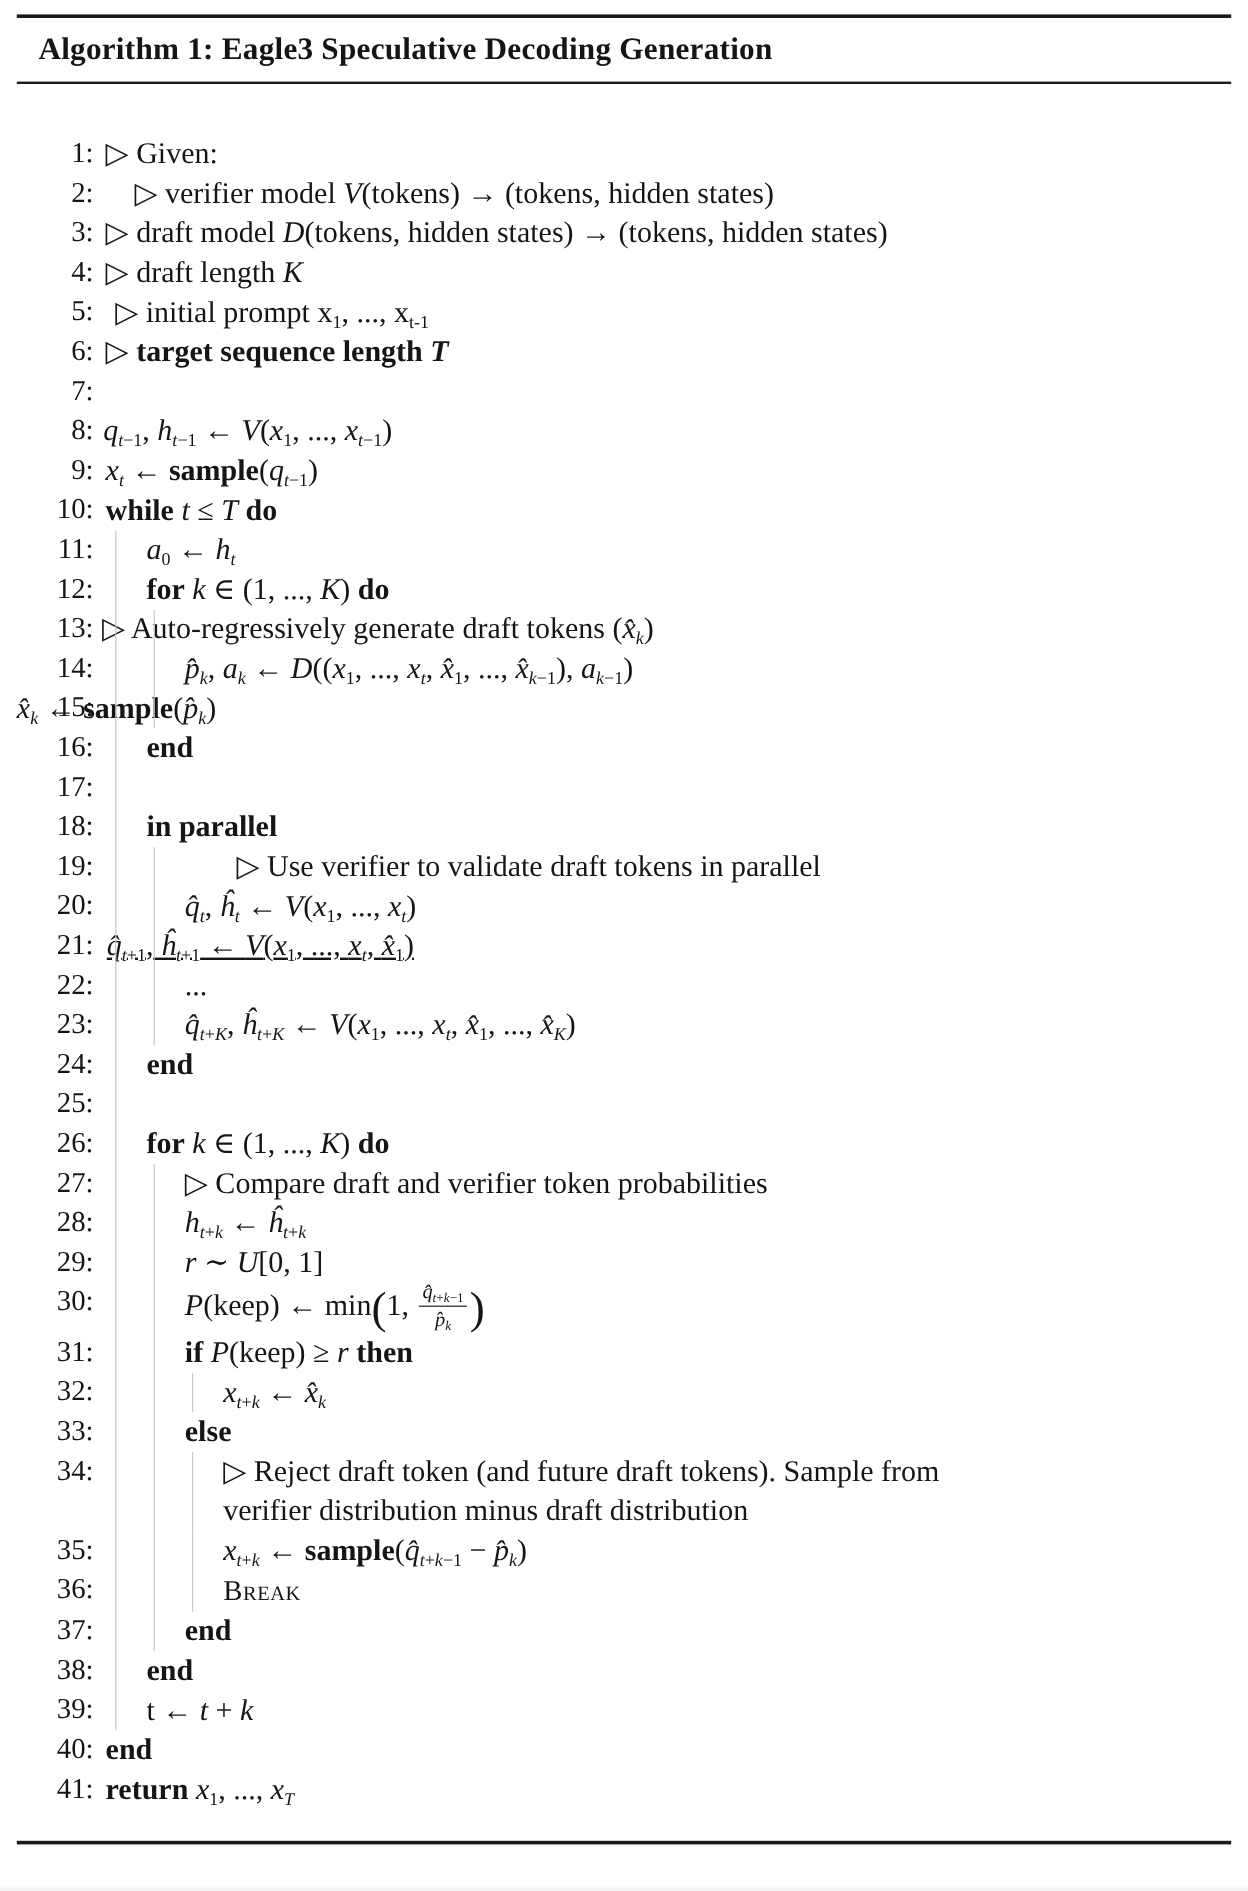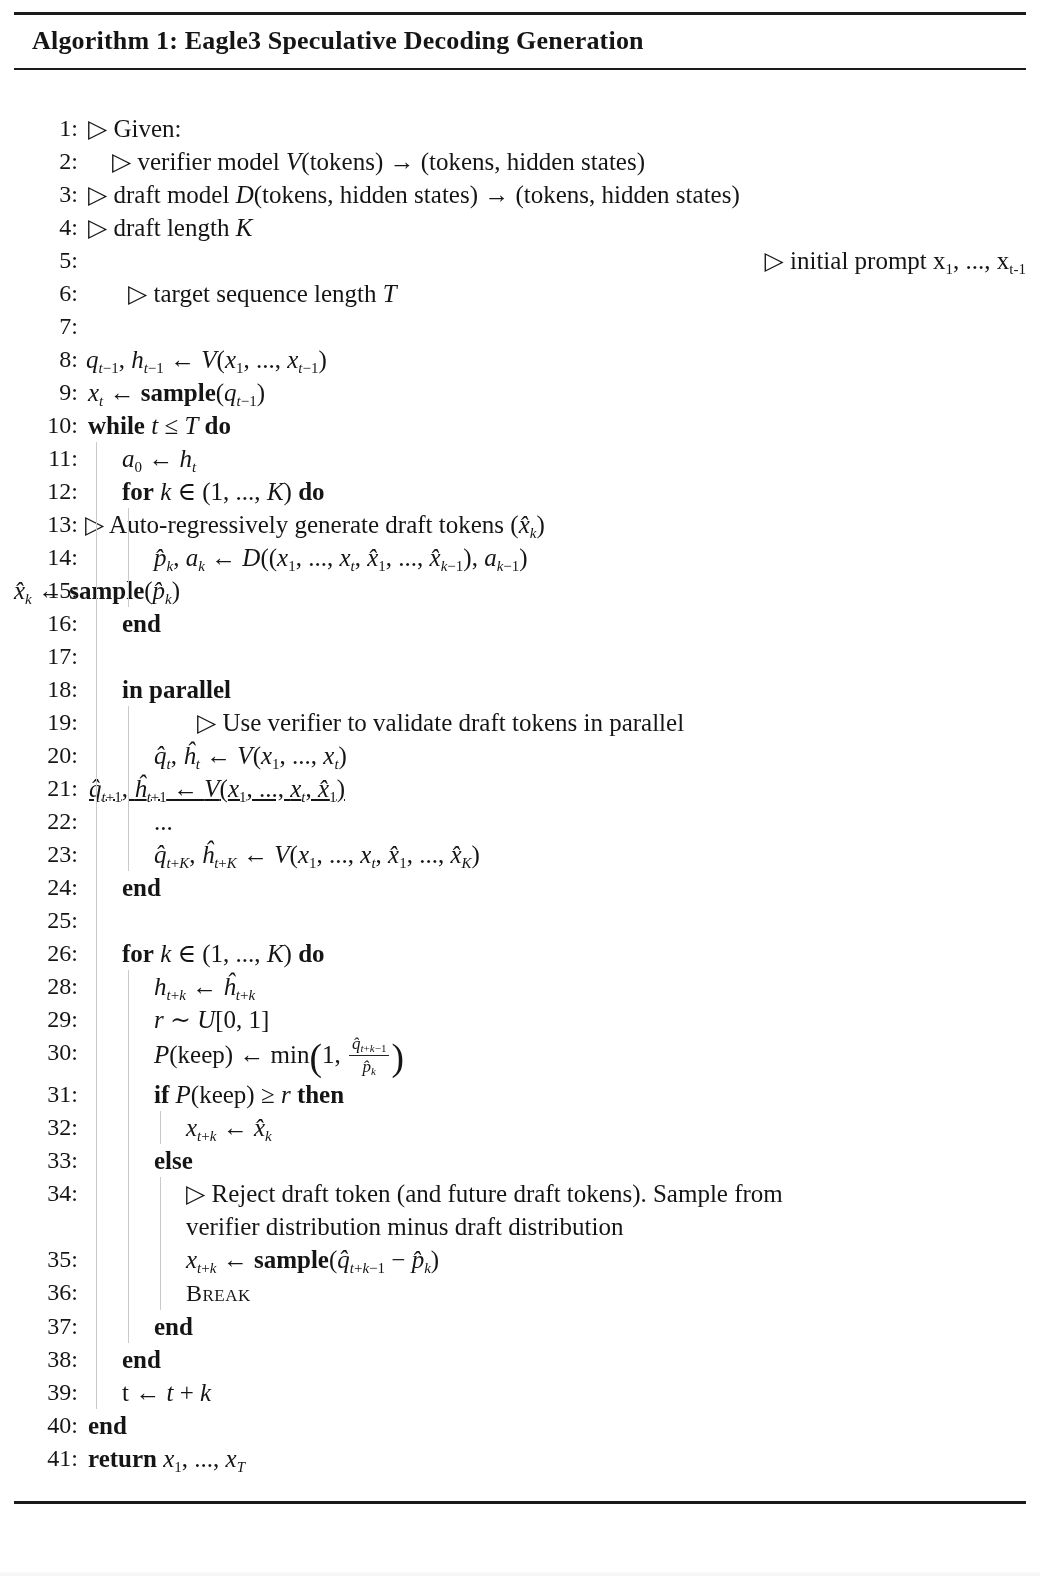--- a/index.html
+++ b/index.html
@@ -64,25 +64,25 @@
       <div class="line">
         <span class="lineno">3:</span>
         <span class="content" style="margin-left: 74px;">▷ draft model <i>D</i>(tokens, hidden states) → (tokens, hidden states)</span>
       </div>
       <div class="line">
         <span class="lineno">4:</span>
         <span class="content" style="margin-left: 74px;">▷ draft length <i>K</i></span>
       </div>
       <div class="line">
         <span class="lineno">5:</span>
-        <span class="content" style="margin-left: 82px; text-align: right;">▷ initial prompt x<sub>1</sub>, ..., x<sub>t-1</sub></span>
+        <span class="content" style="margin-left: 82px;">▷ initial prompt x<sub>1</sub>, ..., x<sub>t-1</sub></span>
       </div>
       <div class="line">
         <span class="lineno">6:</span>
-        <span class="content" style="margin-left: 114px;">▷ target sequence length <i>T</i></span>
+        <span class="content" style="margin-left: 74px; font-weight: bold;">▷ target sequence length <i>T</i></span>
       </div>
       <div class="line">
         <span class="lineno">7:</span>
         <span class="content" style="margin-left: 74px;"></span>
       </div>
       <div class="line">
         <span class="lineno">8:</span>
         <span class="content" style="margin-left: 72px;"><i>q</i><sub><i>t</i>−1</sub>, <i>h</i><sub><i>t</i>−1</sub> ← <i>V</i>(<i>x</i><sub>1</sub>, ..., <i>x</i><sub><i>t</i>−1</sub>)</span>
       </div>
       <div class="line">
@@ -173,20 +173,26 @@
       </div>
       <div class="line">
         <span class="lineno">25:</span>
         <span class="guide" style="left: 82px;"></span>
         <span class="content" style="margin-left: 108px;"></span>
       </div>
       <div class="line">
         <span class="lineno">26:</span>
         <span class="guide" style="left: 82px;"></span>
         <span class="content" style="margin-left: 108px;"><b>for</b> <i>k</i> ∈ (1, ..., <i>K</i>) <b>do</b></span>
+      </div>
+      <div class="line">
+        <span class="lineno">27:</span>
+        <span class="guide" style="left: 82px;"></span>
+        <span class="guide" style="left: 114px;"></span>
+        <span class="content" style="margin-left: 140px;">▷ Compare draft and verifier token probabilities</span>
       </div>
       <div class="line">
         <span class="lineno">28:</span>
         <span class="guide" style="left: 82px;"></span>
         <span class="guide" style="left: 114px;"></span>
         <span class="content" style="margin-left: 140px;"><i>h</i><sub><i>t</i>+<i>k</i></sub> ← <i>ĥ</i><sub><i>t</i>+<i>k</i></sub></span>
       </div>
       <div class="line">
         <span class="lineno">29:</span>
         <span class="guide" style="left: 82px;"></span>

